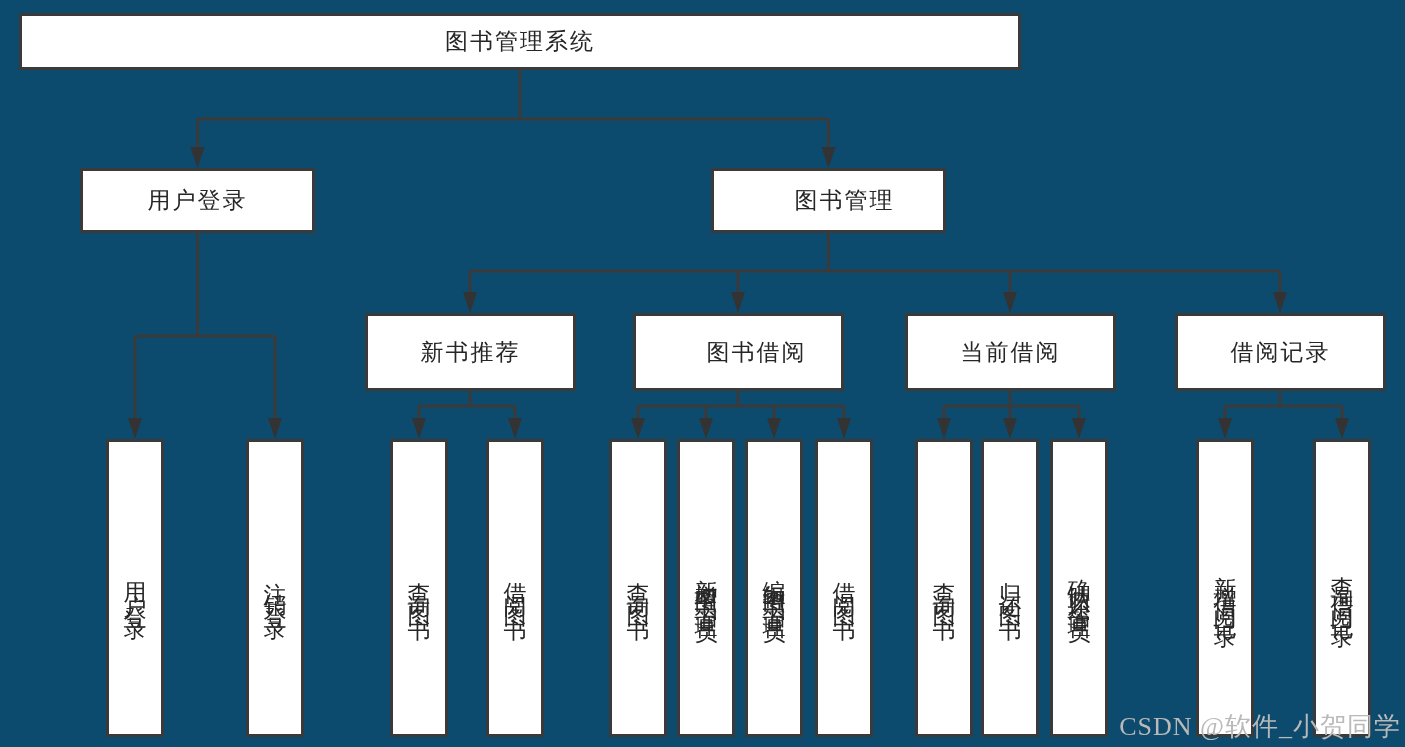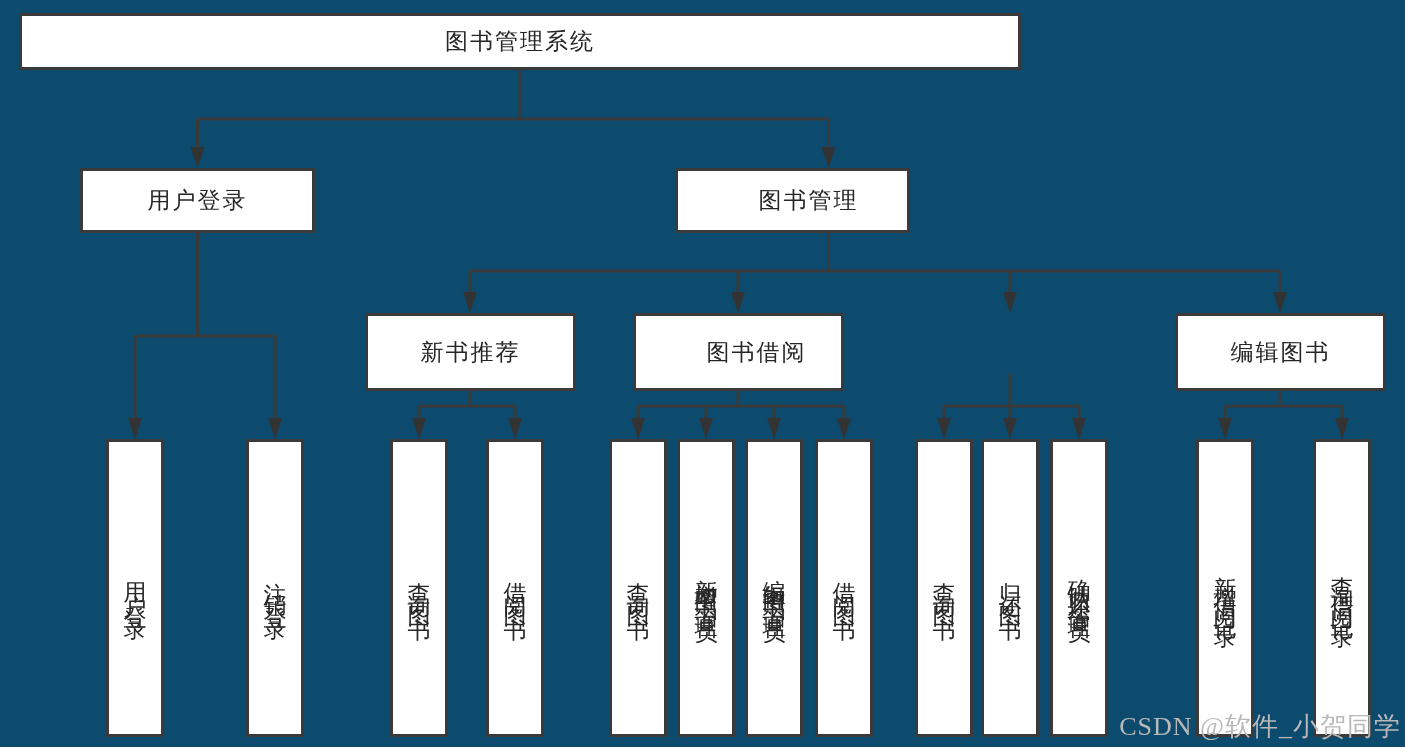--- a/index.html
+++ b/index.html
@@ -24,21 +24,21 @@
     border: 3px solid #3a3a3a;
     background: #ffffff;
     display: flex;
     align-items: center;
     justify-content: center;
     color: #262626;
   }
   .hbox { font-size: 23px; letter-spacing: 2px; }
   .root  { left: 19px;  top: 13px;  width: 1002px; height: 57px; }
   .l2a   { left: 80px;  top: 168px; width: 235px;  height: 65px; }
-  .l2b   { left: 675px; top: 168px; width: 235px;  height: 65px; padding-left: 32px; }
+  .l2b   { left: 711px; top: 168px; width: 235px;  height: 65px; padding-left: 32px; }
   .l3    { top: 313px; width: 211px; height: 78px; }
   .l3-1  { left: 365px; }
   .l3-2  { left: 633px; padding-left: 36px; }
   .l3-3  { left: 905px; }
   .l3-4  { left: 1175px; }
   .vbox {
     top: 439px; width: 58px; height: 298px;
     writing-mode: vertical-rl;
     text-orientation: mixed;
     font-size: 23px;
@@ -98,21 +98,22 @@
     <polygon points="1335,418 1349,418 1342,439"></polygon>
   </svg>
 
   <div class="box hbox root">图书管理系统</div>
 
   <div class="box hbox l2a">用户登录</div>
   <div class="box hbox l2b">图书管理</div>
 
   <div class="box hbox l3 l3-1">新书推荐</div>
   <div class="box hbox l3 l3-2">图书借阅</div>
-  <div class="box hbox l3 l3-4">编辑图书</div>
+  <div class="box hbox l3 l3-3">当前借阅</div>
+  <div class="box hbox l3 l3-4">借阅记录</div>
 
   <div class="box vbox g1-1">用户登录</div>
   <div class="box vbox g1-2">注销登录</div>
 
   <div class="box vbox g2-1">查询图书</div>
   <div class="box vbox g2-2">借阅图书</div>
 
   <div class="box vbox g3-1">查询图书</div>
   <div class="box vbox tight g3-2">新增图书（管理员）</div>
   <div class="box vbox tight g3-3">编辑图书（管理员）</div>

